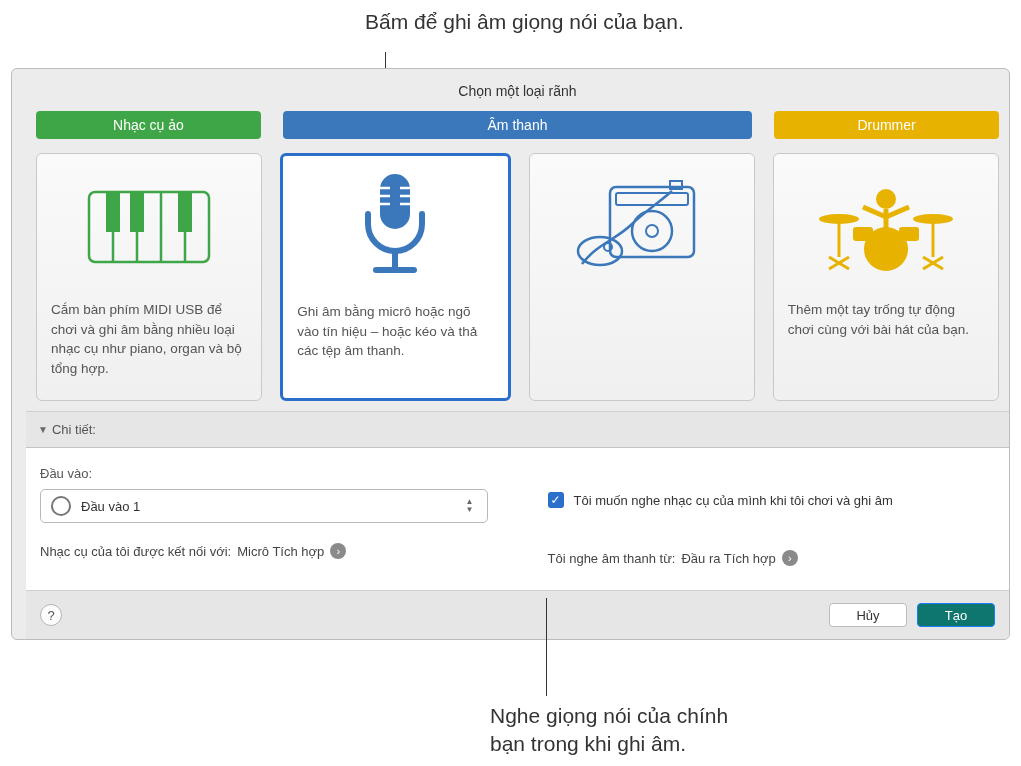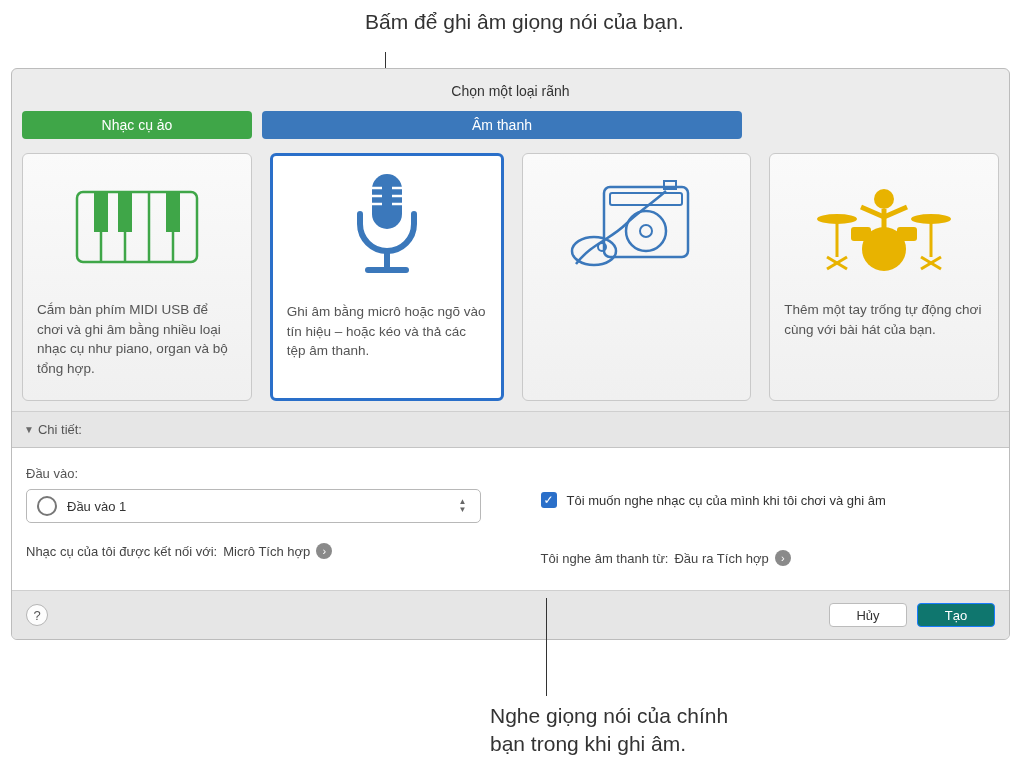--- a/index.html
+++ b/index.html
@@ -29,30 +29,31 @@
   }
   .panel {
     position: absolute;
     top: 68px;
     left: 11px;
     width: 999px;
     border: 1px solid #bcbcbc;
     border-radius: 6px;
     background: #ececec;
     overflow: hidden;
+    padding-left: 14px;
   }
   .panel-title {
     text-align: center;
     padding: 14px 0 12px 0;
     font-size: 14px;
     color: #333;
   }
   .tabs {
     display: flex;
-    gap: 0;
+    gap: 12px;
     padding: 0 10px;
   }
   .tab {
     text-align: center;
     padding: 6px 0;
     font-size: 14px;
     color: #fff;
     font-weight: 500;
     border-radius: 4px;
     cursor: pointer;
@@ -230,20 +231,21 @@
 <div class="callout-top">Bấm để ghi âm giọng nói của bạn.</div>
 <div class="callout-top-line"></div>
 
 <div class="panel">
 
   <div class="panel-title">Chọn một loại rãnh</div>
 
   <div class="tabs">
     <div class="tab tab-green">Nhạc cụ ảo</div>
     <div class="tab tab-blue">Âm thanh</div>
+    <div class="tab tab-yellow">Drummer</div>
   </div>
 
   <div class="cards">
 
     <div class="card">
       <div class="card-illus">
         <svg width="140" height="100" viewBox="0 0 140 100">
           <rect x="10" y="18" width="120" height="70" rx="6" fill="none" stroke="#3fa648" stroke-width="2.5"></rect>
           <line x1="34" y1="18" x2="34" y2="88" stroke="#3fa648" stroke-width="2.5"></line>
           <line x1="58" y1="18" x2="58" y2="88" stroke="#3fa648" stroke-width="2.5"></line>

